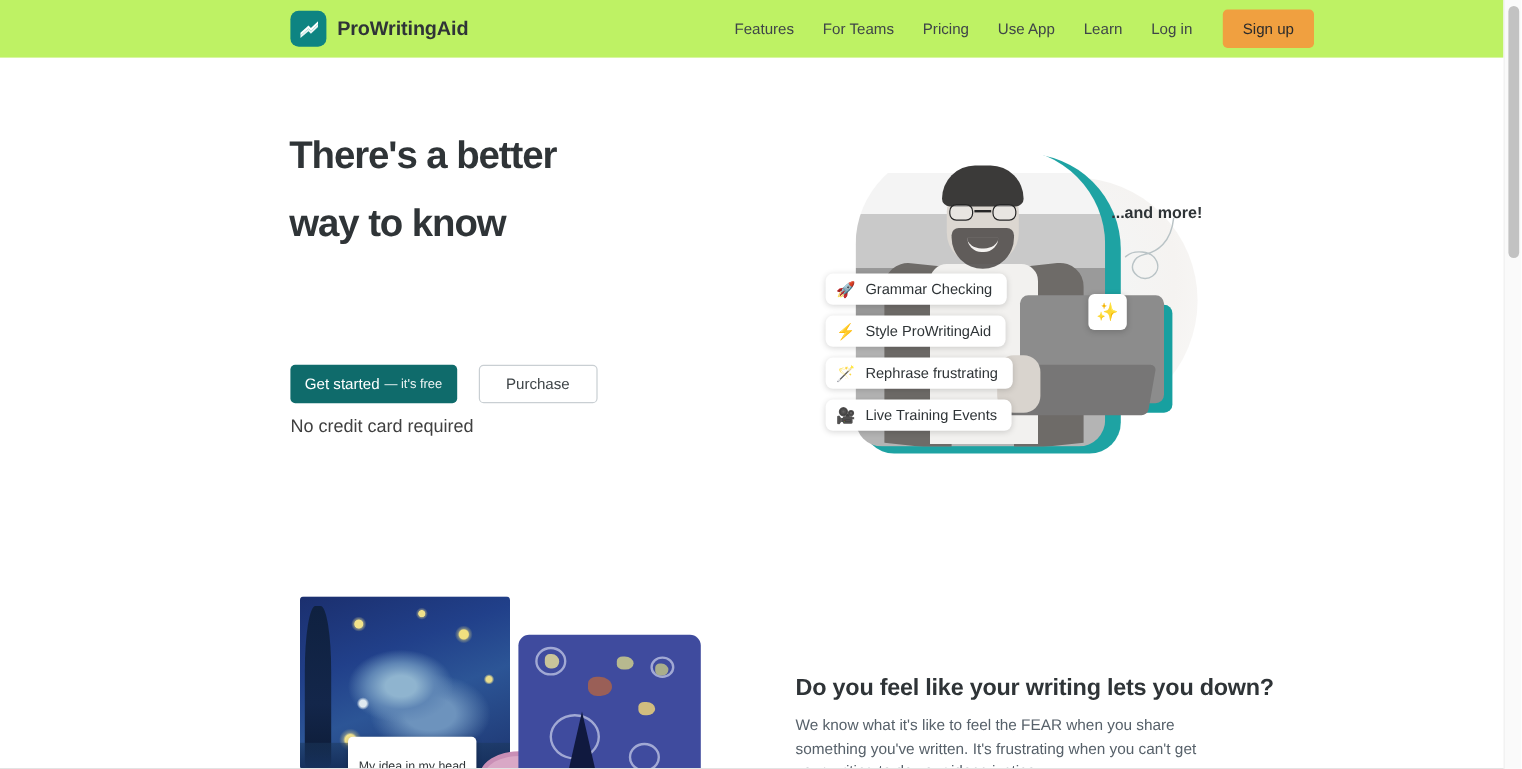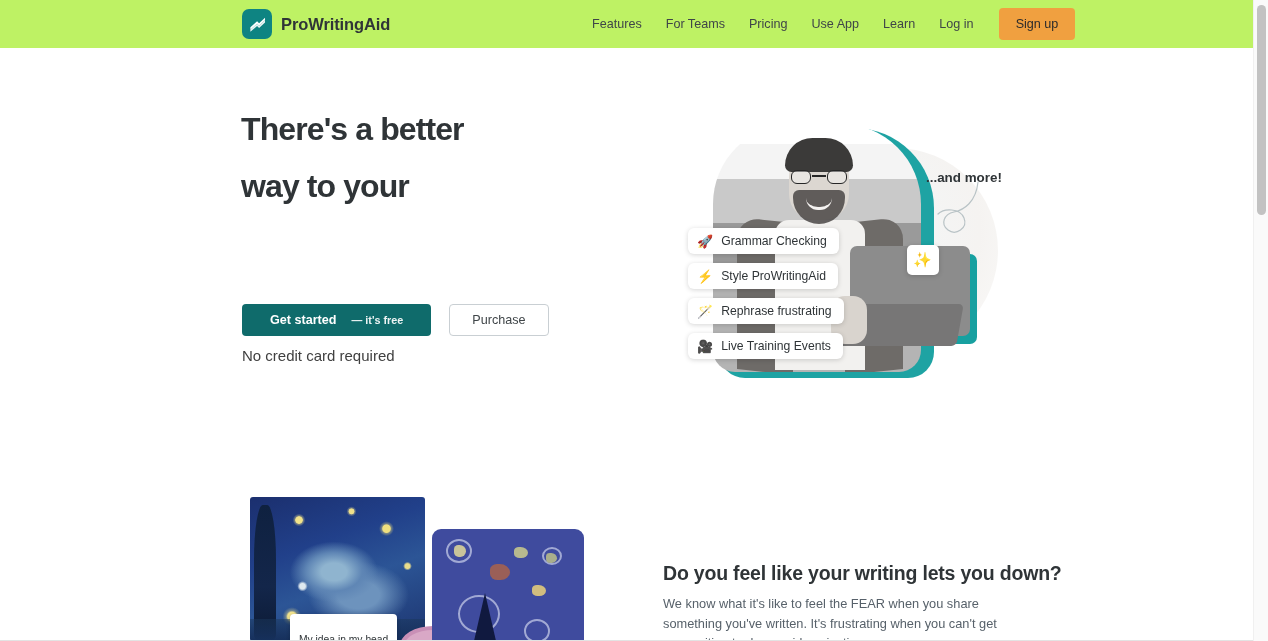--- a/index.html
+++ b/index.html
@@ -34,21 +34,21 @@
     background: #0e8482;
     display: flex; align-items: center; justify-content: center;
     flex: none;
   }
   .brand-name {
     font-size: 16.5px; font-weight: bold; color: #2f3437;
     letter-spacing: -0.1px; white-space: nowrap;
   }
 
   .nav {
-    position: absolute; left: 580px; top: 0; height: 48px;
+    position: absolute; left: 600px; top: 0; height: 48px;
     display: flex; align-items: center; gap: 0;
   }
   .nav a {
     font-size: 12.6px; color: #3f4548; text-decoration: none;
     padding: 6px 12px; white-space: nowrap;
   }
   .signup-btn {
     margin-left: 13px;
     background: #f0a040;
     color: #2b2b2b !important;
@@ -72,24 +72,24 @@
     width: 340px;
     font-size: 14.6px; line-height: 23px; color: #55606a;
   }
   .cta-row {
     position: absolute; left: 242px; top: 304px;
     display: flex; align-items: stretch; gap: 18px;
   }
   .btn-primary {
     background: #0f6b6b; color: #ffffff;
     border: none; border-radius: 4px;
-    height: 32px; padding: 0 28px;
+    height: 32px; padding: 0 12px;
     font-size: 12.6px; font-family: inherit;
-    display: flex; align-items: center; gap: 15px;
-    cursor: pointer; white-space: nowrap; font-weight: bold;
+    display: flex; align-items: center; gap: 4px;
+    cursor: pointer; white-space: nowrap;
   }
   .btn-primary .free { font-size: 10.8px; opacity: .92; }
   .btn-secondary {
     background: #ffffff; color: #3f4548;
     border: 1px solid #c9cfd3; border-radius: 4px;
     height: 32px; padding: 0 22px;
     font-size: 12.6px; font-family: inherit;
     display: flex; align-items: center; justify-content: center;
     cursor: pointer; white-space: nowrap;
   }
@@ -348,21 +348,21 @@
       <a href="#">Pricing</a>
       <a href="#">Use App</a>
       <a href="#">Learn</a>
       <a href="#">Log in</a>
       <a href="#" class="signup-btn">Sign up</a>
     </nav>
   </div>
 
   <h1 class="hero-title">
     <span>There's a better</span><br>
-    <span>way to your</span>
+    <span>way to know</span>
   </h1>
 
 
   <div class="cta-row">
     <button class="btn-primary">
       <span>Get started</span>
       <span class="free">— it's free</span>
     </button>
     <button class="btn-secondary">Purchase</button>
   </div>

